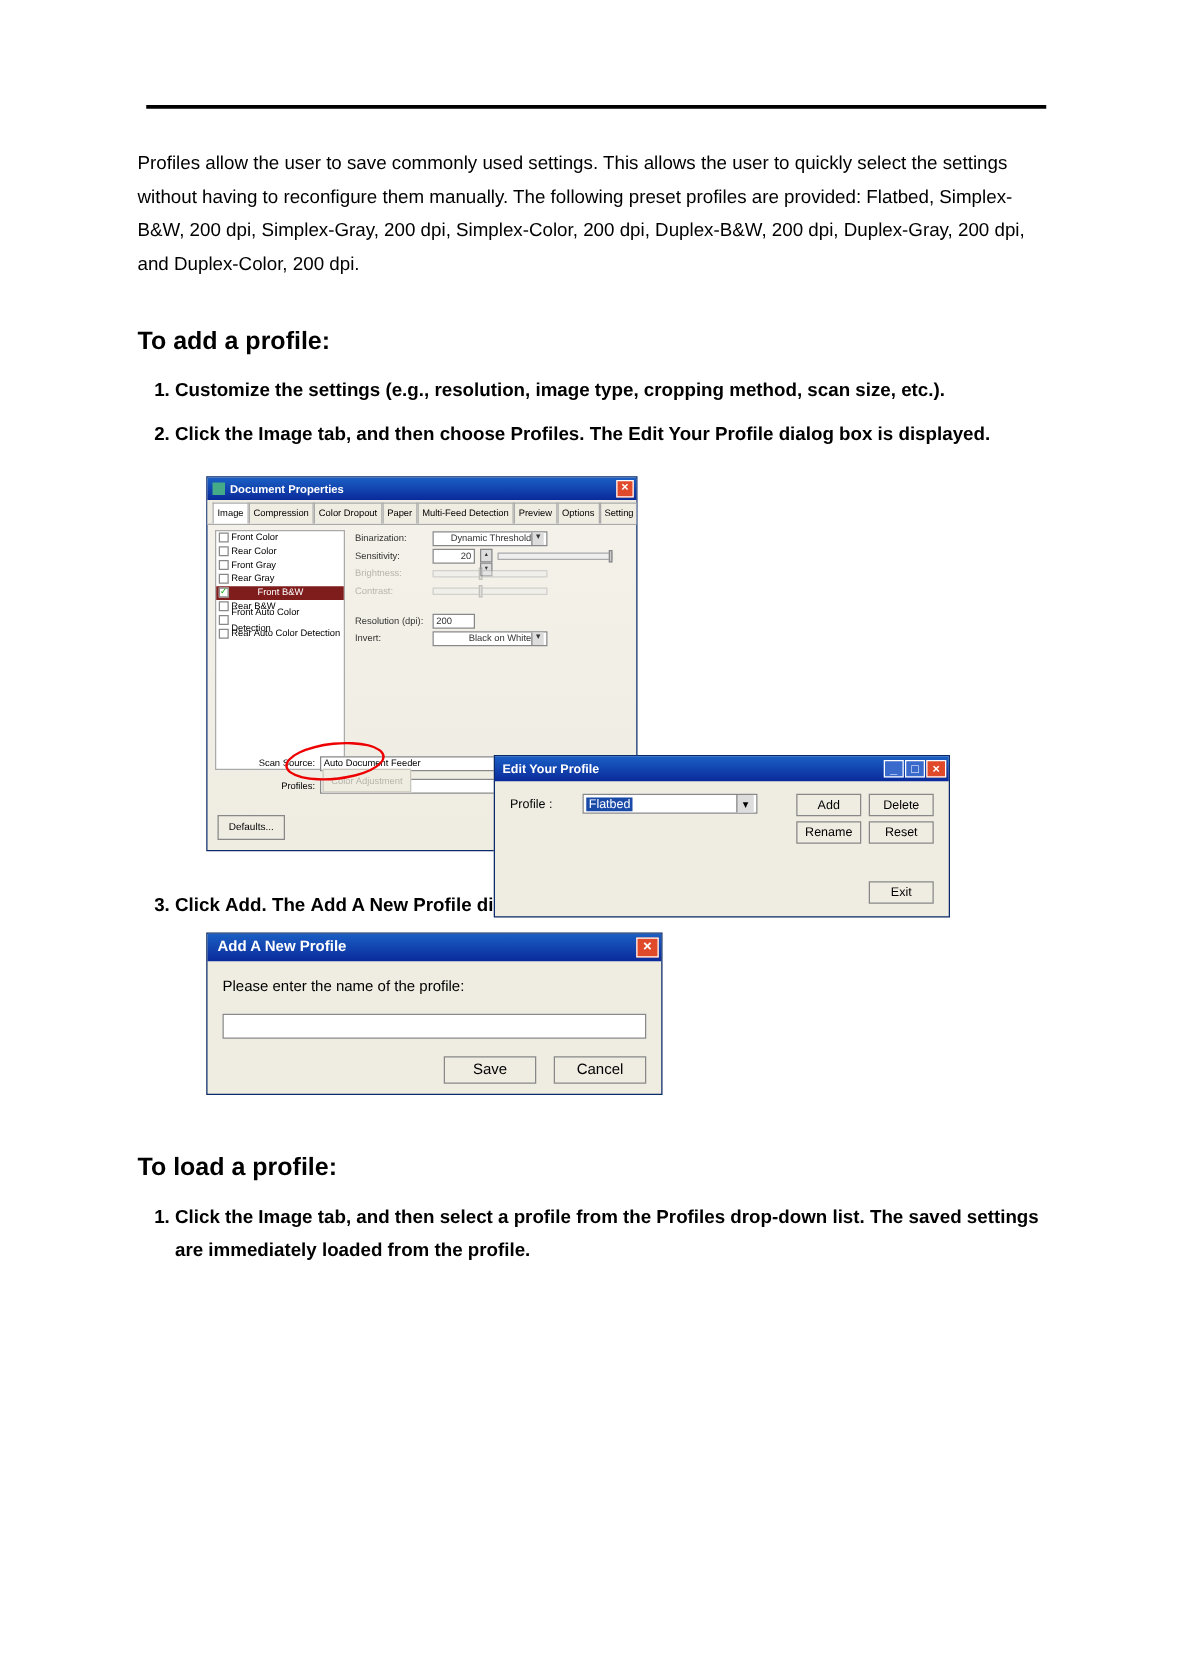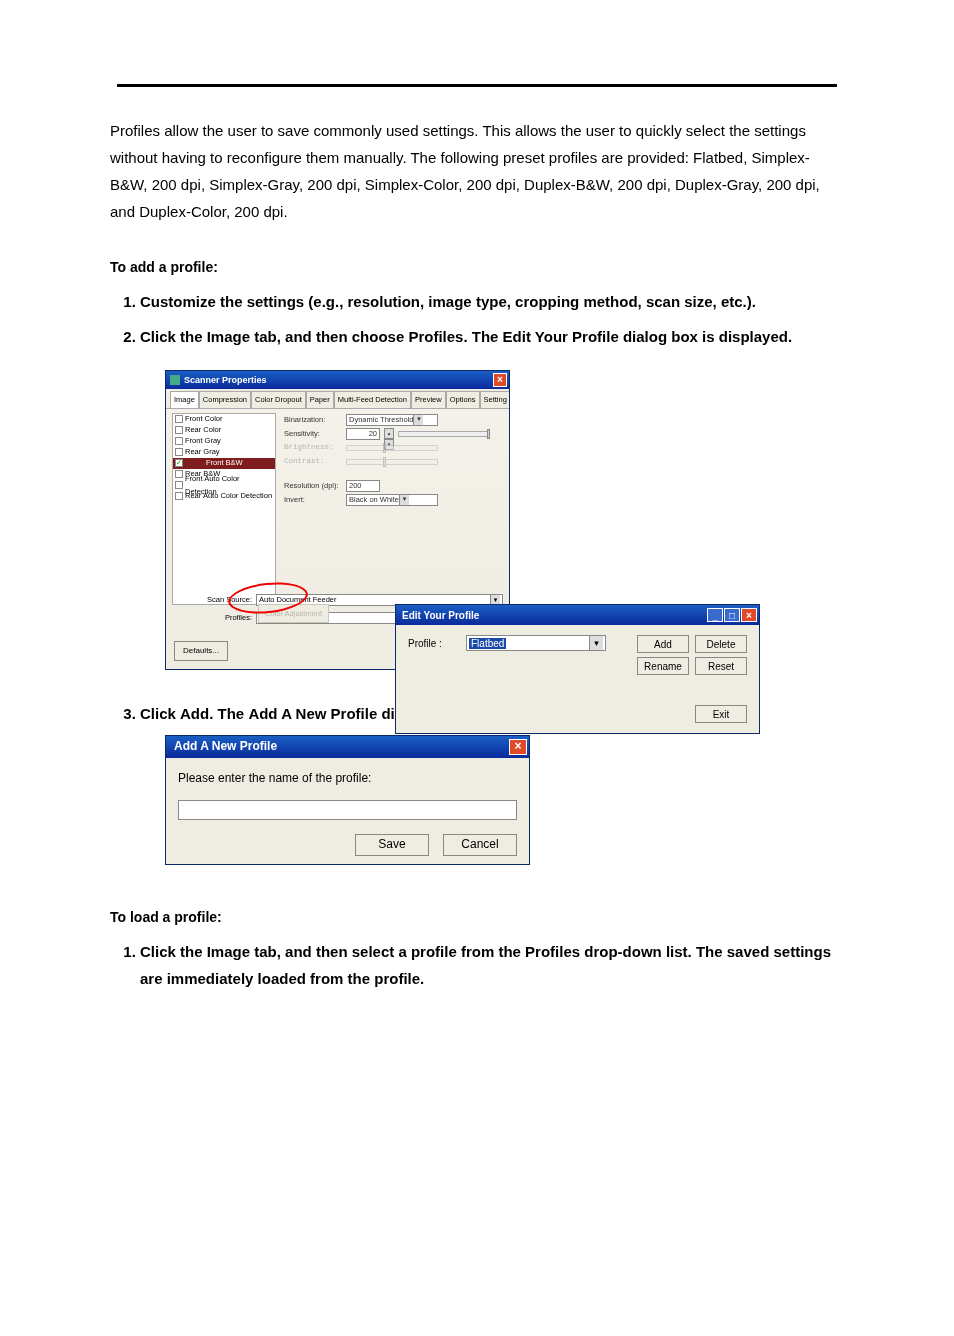--- a/index.html
+++ b/index.html
@@ -1,21 +1,21 @@
 <!DOCTYPE html>
 <html><head>
 <meta charset="utf-8">
 <style>
   * { box-sizing: border-box; margin: 0; padding: 0; }
   html, body { width: 954px; height: 1336px; background: #fff; font-family: Arial, sans-serif; }
   .page { position: relative; width: 954px; height: 1336px; padding: 84px 110px 0 110px; }
   .topline { border-top: 3px solid #000; width: 720px; margin: 0 auto 30px auto; }
 
   .bodytext { font-size: 15px; line-height: 1.8; color: #000; }
-  .section-title { font-weight: bold; font-size: 14px; margin: 30px 0 8px 0; }
+  .section-title { font-weight: bold; font-size: 20px; margin: 30px 0 8px 0; }
   .ol { list-style: decimal; padding-left: 30px; }
   .ol li { margin-bottom: 8px; font-weight: bold; }
 
   
   .scanwin {
     position: relative;
     width: 345px; height: 300px;
     margin: 20px 0 30px 55px;
     border: 1px solid #0a2a6a;
     font-family: Tahoma, sans-serif;
@@ -48,24 +48,24 @@
   .scanwin .body { display:flex; padding:4px 6px; height:200px; }
   .scanwin .selbox { width:104px; border:1px solid #aaa; background:#fff; font-size:7.5px; }
   .scanwin .selbox .row { display:flex; align-items:center; padding:0 2px; height:11px; }
   .scanwin .selbox .row.sel { background:#7f1d1d; color:#fff;gap:21px; }
   .scanwin .selbox .cb { width:8px;height:8px;border:1px solid #888;background:#fff;margin-right:2px;display:flex;align-items:center;justify-content:center;font-size:7px;color:#0a0; }
   .scanwin .selbox .row.sel .cb { color:#0a0; }
 
   .scanwin .settings { flex:1; padding:0 0 0 8px; font-size:7.5px; color:#333; }
   .scanwin .settings .srow { display:flex; align-items:center; height:14px; gap:4px; }
   .scanwin .settings .lbl { width:58px; }
-  .scanwin .settings .lbl.dis { color:#b8b6ac;font-family:Liberation Mono, monospace; }
+  .scanwin .settings .lbl.dis { color:#b8b6ac; }
   .scanwin .settings .dd {
     flex:1; height:12px; border:1px solid #888; background:#fff; padding:0 2px; display:flex;
-    align-items:center; justify-content:flex-start; max-width:92px;
+    align-items:center; justify-content:flex-end; max-width:92px;
   }
   .scanwin .settings .dd .arr { width:10px;height:10px;border-left:1px solid #888;background:#ddd;display:flex;align-items:center;justify-content:center;font-size:7px; }
   .scanwin .settings .numbox { width:34px;height:12px;border:1px solid #888;background:#fff;text-align:right;padding-right:2px;display:flex;align-items:center;justify-content:flex-end; }
   .scanwin .settings .spin { width:10px;height:12px;display:flex;flex-direction:column; }
   .scanwin .settings .spin div{flex:1;border:1px solid #888;background:#ddd;font-size:5px;display:flex;align-items:center;justify-content:center;}
   .scanwin .settings .slider {
     flex:1; max-width:92px; height:6px; border:1px solid #aaa; background:#eee; position:relative;
   }
   .scanwin .settings .slider .hsl { position:absolute; right:-1px; top:-3px; width:3px;height:10px;border:1px solid #888;background:#ccc; }
   .scanwin .settings .tbox { width:34px;height:12px;border:1px solid #888;background:#fff;padding:0 2px;display:flex;align-items:center; }
@@ -160,21 +160,21 @@
       <li>Customize the settings (e.g., resolution, image type, cropping method, scan size, etc.).</li>
       <li>
         <span>Click the </span><b>Image</b><span> tab, and then choose </span><b>Profiles</b><span>. The </span><b>Edit Your Profile</b><span> dialog box is displayed.</span>
       </li>
     </ol>
 
     <div class="scanwin">
       <div class="titlebar">
         <span style="display:flex;align-items:center;">
           <span class="ticon"></span>
-          <span class="ttext">Scanner Properties</span>
+          <span class="ttext">Document Properties</span>
         </span>
         <span class="closebtn">×</span>
       </div>
       <div class="tabs">
         <div class="tab active">Image</div>
         <div class="tab">Compression</div>
         <div class="tab">Color Dropout</div>
         <div class="tab">Paper</div>
         <div class="tab">Multi-Feed Detection</div>
         <div class="tab">Preview</div>

